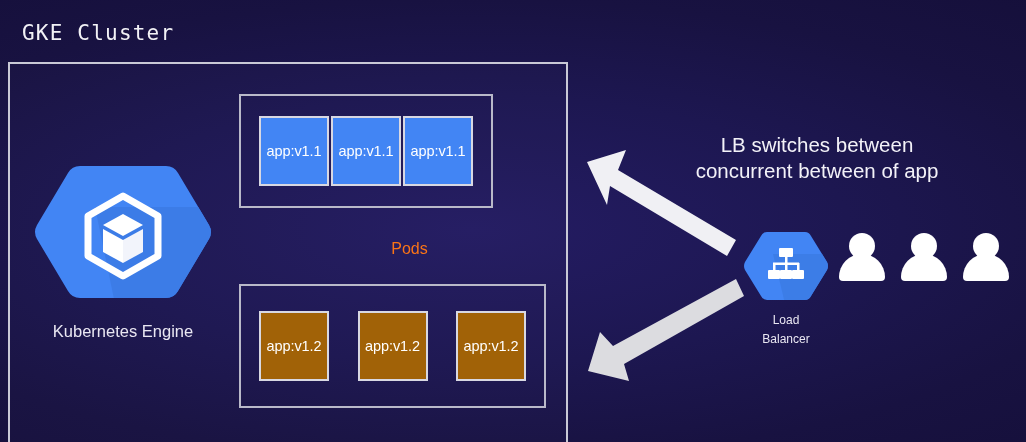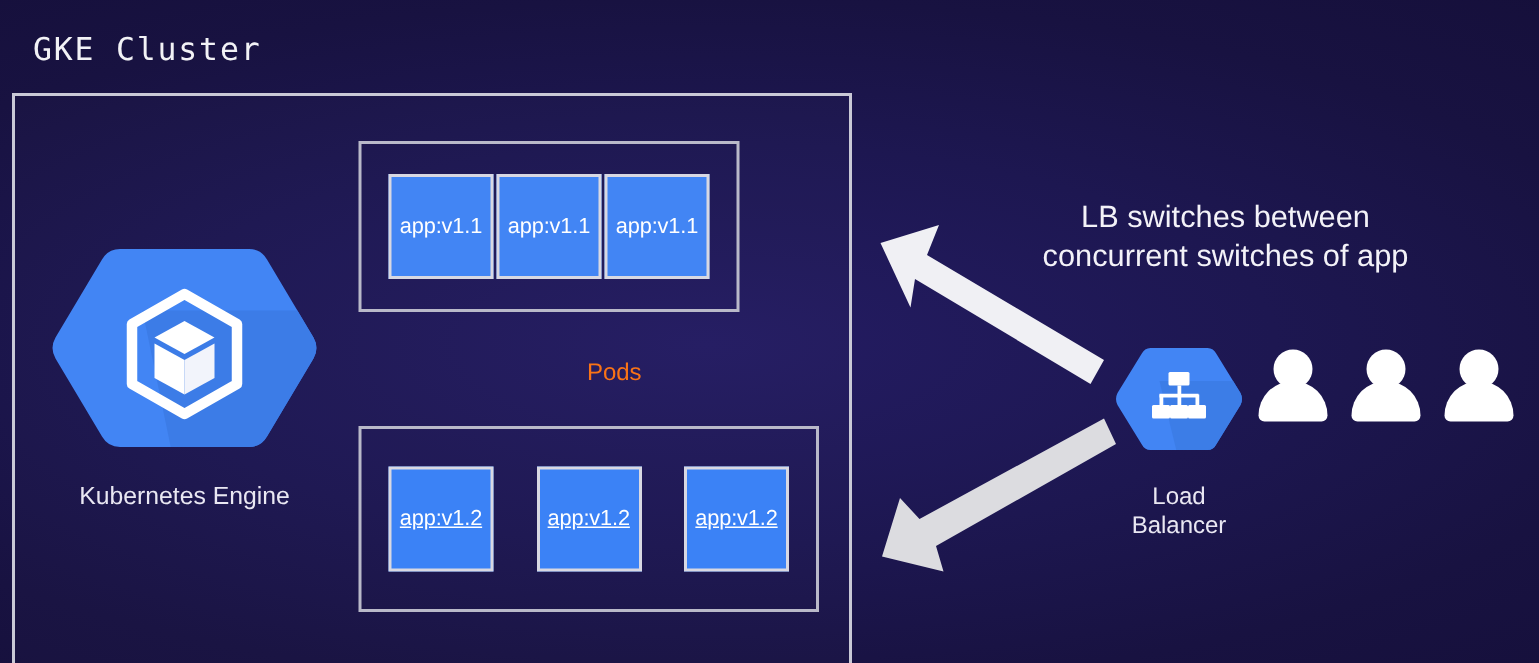--- a/index.html
+++ b/index.html
@@ -67,21 +67,21 @@
     box-sizing: border-box;
     display: flex;
     align-items: center;
     justify-content: center;
     color: #ffffff;
     font-size: 14.5px;
     letter-spacing: -0.1px;
     white-space: nowrap;
   }
   .pod.v11 { background: #4285f4; }
-  .pod.v12 { background: #3b82f6; text-decoration: underline; }
+  .pod.v12 { background: #a16207; }
 
   #pods-label {
     left: 256px;
     top: 240px;
     width: 307px;
     text-align: center;
     color: #f97316;
     font-size: 16px;
   }
 
@@ -100,23 +100,23 @@
   }
 
   
   #lb-node {
     left: 740px;
     top: 228px;
     width: 92px;
     text-align: center;
   }
   #lb-label {
-    margin-top: 13px;
+    margin-top: 3px;
     color: #e9e7f2;
-    font-size: 16px;
+    font-size: 12px;
     line-height: 19px;
   }
 
   
   #lb-annotation {
     left: 656px;
     top: 132px;
     width: 322px;
     text-align: center;
     color: #f3f2f8;
@@ -236,21 +236,21 @@
       </svg>
     </div>
     <div id="lb-label">
       <div>Load</div>
       <div>Balancer</div>
     </div>
   </div>
 
   <div id="lb-annotation" class="abs">
     <div>LB switches between</div>
-    <div>concurrent switches of app</div>
+    <div>concurrent between of app</div>
   </div>
 
   <div id="users-row" class="abs">
     <div class="user-icon">
       <div class="user-head"></div>
       <div class="user-body"></div>
     </div>
     <div class="user-icon">
       <div class="user-head"></div>
       <div class="user-body"></div>

